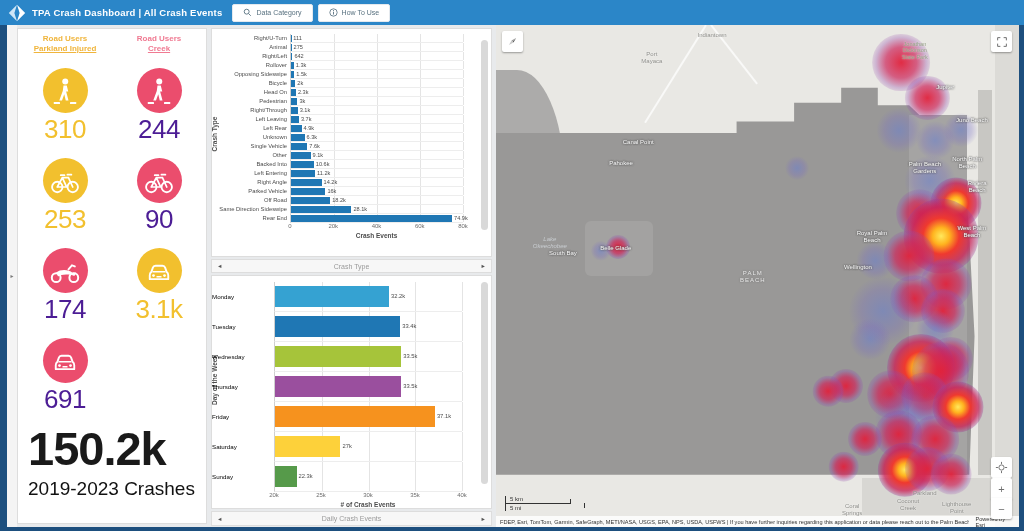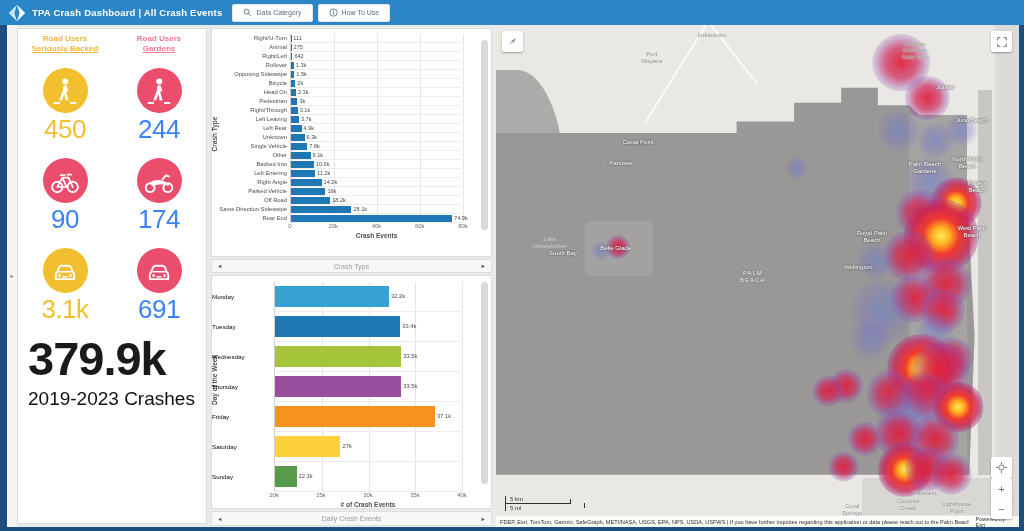--- a/index.html
+++ b/index.html
@@ -33,21 +33,21 @@
   .head-injured { color:#f0b53c; }
   .head-killed { color:#f07a92; }
   .stat-heads .u { text-decoration:underline; }
   #stat-grid { display:grid; grid-template-columns:1fr 1fr; margin-top:14px; row-gap:13px; }
   .stat-cell { display:flex; flex-direction:column; align-items:center; }
   .circ { width:45px; height:45px; border-radius:50%; display:flex; align-items:center; justify-content:center; }
   .circ.yellow { background:#f2c02e; }
   .circ.red { background:#eb4d6d; }
   .stat-num { font-size:26px; margin-top:1px; letter-spacing:-.5px; }
   .stat-num.yellow { color:#f2c02e; }
-  .stat-num.red { color:#3b82f6; }
+  .stat-num.red { color:#4c1d95; }
   #total-block { padding-left:10px; margin-top:10px; }
   #total-value { font-size:47px; font-weight:bold; color:#1a1a1a; letter-spacing:-1px; line-height:1.0; }
   #total-label { font-size:19px; color:#111; margin-top:6px; }
 
   
   #chart1 { left:211px; top:28px; width:281px; height:229px; padding:5px 0 0 0; }
   #caption1 { position:absolute; left:211px; top:259px; width:281px; height:14px; }
   #chart2 { left:211px; top:275px; width:281px; height:234px; }
   #caption2 { position:absolute; left:211px; top:511px; width:281px; height:15px; }
   .caption { background:#f7f7f7; border:1px solid #ddd; display:flex; align-items:center;
@@ -157,52 +157,62 @@
   <div id="content-bg"></div>
 
   <div id="rail">
     <span>►</span>
   </div>
 
   <div id="stats" class="card">
     <div class="stat-heads">
       <div class="head-injured">
         <div>Road Users</div>
-        <div class="u">Seriously Backed</div>
+        <div class="u">Parkland Injured</div>
       </div>
       <div class="head-killed">
         <div>Road Users</div>
-        <div class="u">Gardens</div>
+        <div class="u">Creek</div>
       </div>
     </div>
     <div id="stat-grid">
 
       <div class="stat-cell">
         <div class="circ yellow">
             <svg width="30" height="30" viewBox="0 0 24 24">
           <circle cx="12.2" cy="4.4" r="2.4" fill="#fff"></circle>
           <path d="M10.8 7.6 L13.4 7.6 L14.6 12.4 L12.9 12.4 L14.8 19.6 L12.6 19.6 L11.4 14.6 L9.6 19.6 L7.4 19.6 L10.2 12 Z" fill="#fff"></path>
           <rect x="3" y="20.8" width="5" height="1.5" rx=".4" fill="#fff"></rect>
               <rect x="16" y="20.8" width="5" height="1.5" rx=".4" fill="#fff"></rect>
         </svg>
           </div>
-        <div class="stat-num yellow">450</div>
+        <div class="stat-num yellow">310</div>
       </div>
       <div class="stat-cell">
         <div class="circ red">
             <svg width="30" height="30" viewBox="0 0 24 24">
           <circle cx="12.2" cy="4.4" r="2.4" fill="#fff"></circle>
           <path d="M10.8 7.6 L13.4 7.6 L14.6 12.4 L12.9 12.4 L14.8 19.6 L12.6 19.6 L11.4 14.6 L9.6 19.6 L7.4 19.6 L10.2 12 Z" fill="#fff"></path>
           <rect x="3" y="20.8" width="5" height="1.5" rx=".4" fill="#fff"></rect>
               <rect x="16" y="20.8" width="5" height="1.5" rx=".4" fill="#fff"></rect>
         </svg>
           </div>
         <div class="stat-num red">244</div>
       </div>
 
+      <div class="stat-cell">
+        <div class="circ yellow">
+            <svg width="32" height="32" viewBox="0 0 24 24">
+          <circle cx="6.2" cy="16.5" r="3.9" fill="none" stroke="#fff" stroke-width="1.4"></circle>
+          <circle cx="17.8" cy="16.5" r="3.9" fill="none" stroke="#fff" stroke-width="1.4"></circle>
+          <path d="M6.2 16.5 L10 9.5 H14.6 L17.8 16.5 M10 9.5 L13.2 16.5 H6.2 M13.8 7.3 h3 M8.8 7.6 h2.8" stroke="#fff" stroke-width="1.3" fill="none" stroke-linecap="round"></path>
+        </svg>
+          </div>
+        <div class="stat-num yellow">253</div>
+      </div>
       <div class="stat-cell">
         <div class="circ red">
             <svg width="32" height="32" viewBox="0 0 24 24">
           <circle cx="6.2" cy="16.5" r="3.9" fill="none" stroke="#fff" stroke-width="1.4"></circle>
           <circle cx="17.8" cy="16.5" r="3.9" fill="none" stroke="#fff" stroke-width="1.4"></circle>
           <path d="M6.2 16.5 L10 9.5 H14.6 L17.8 16.5 M10 9.5 L13.2 16.5 H6.2 M13.8 7.3 h3 M8.8 7.6 h2.8" stroke="#fff" stroke-width="1.3" fill="none" stroke-linecap="round"></path>
         </svg>
           </div>
         <div class="stat-num red">90</div>
       </div>
@@ -238,21 +248,21 @@
           <path d="M6.8 12.6 h10.4" stroke="#fff" stroke-width="1.2"></path>
           <circle cx="7.6" cy="15.6" r="1.1" fill="#fff"></circle>
               <circle cx="16.4" cy="15.6" r="1.1" fill="#fff"></circle>
           <path d="M10 16.6 h4" stroke="#fff" stroke-width="1.2"></path>
         </svg>
           </div>
         <div class="stat-num red">691</div>
       </div>
     </div>
     <div id="total-block">
-      <div id="total-value">379.9k</div>
+      <div id="total-value">150.2k</div>
       <div id="total-label">2019-2023 Crashes</div>
     </div>
   </div>
 
   <div id="chart1" class="card">
     <div class="chart-body">
       <span class="ylabel">Crash Type</span>
       <div id="c1rows" style="margin-left:0;">
           <div class="crow">
             <div class="clab">Right/U-Turn</div>

